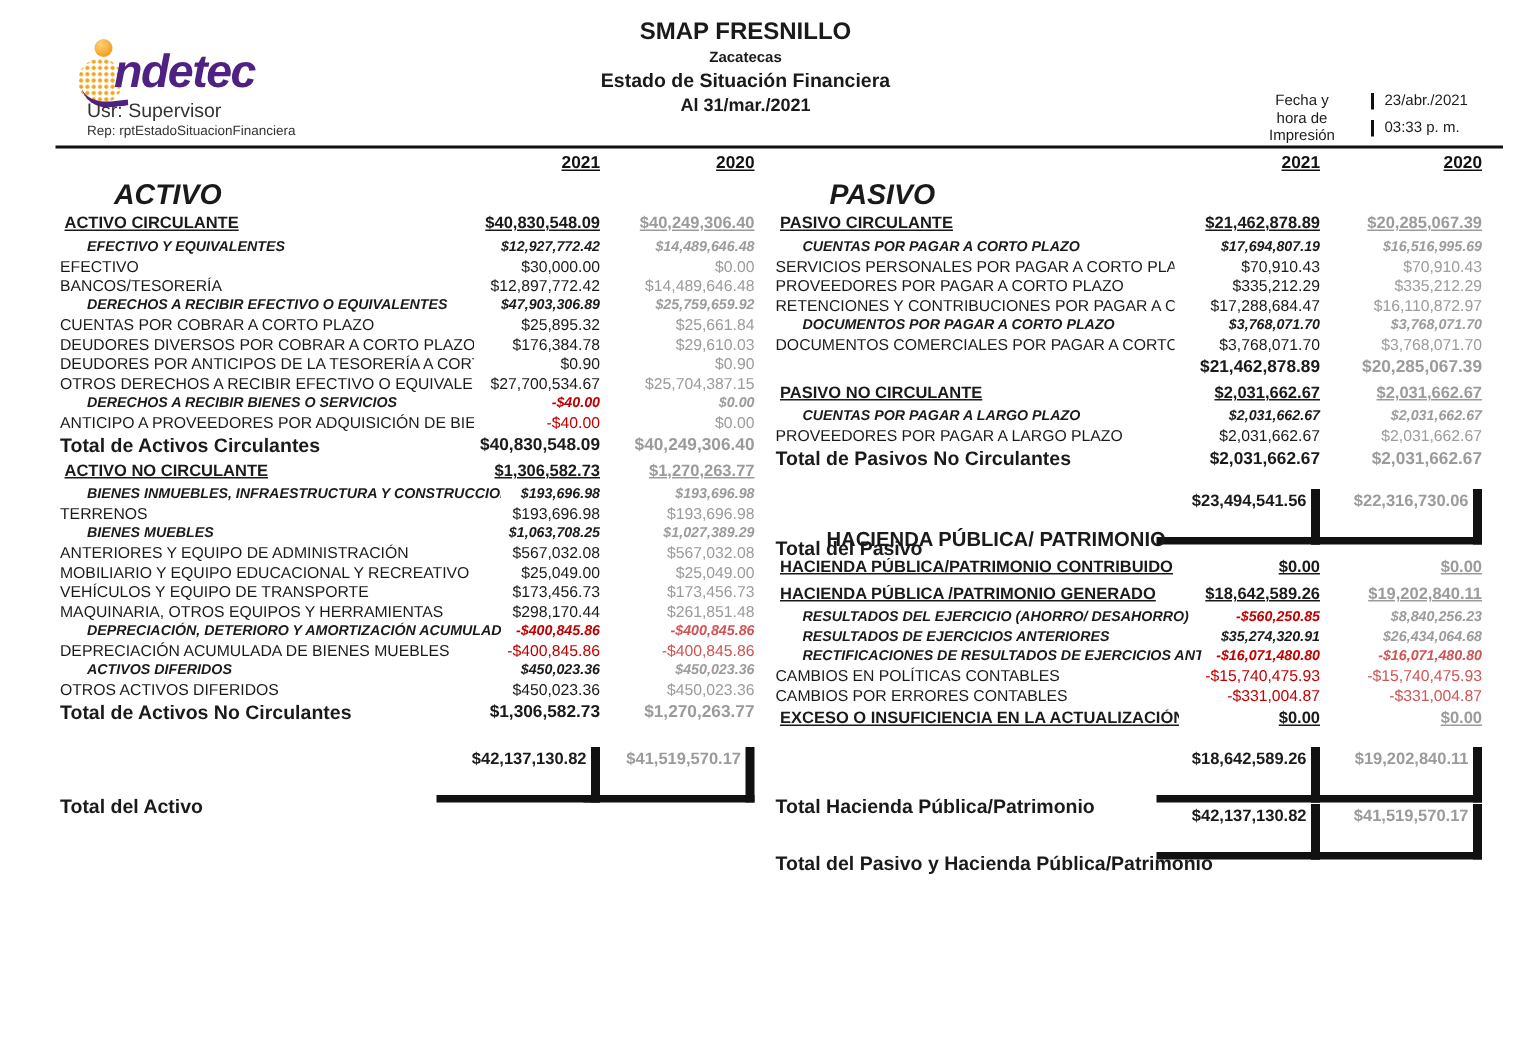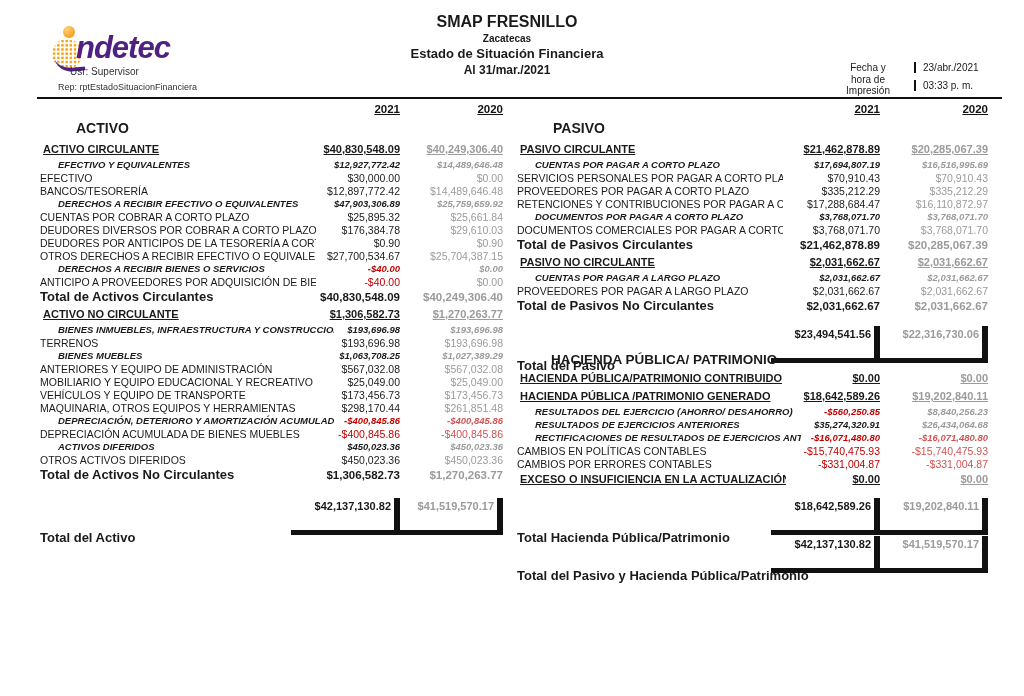--- a/index.html
+++ b/index.html
@@ -9,24 +9,24 @@
   
   .logo{position:absolute;left:52px;top:26px;width:190px;height:48px;}
   .logo .globe{position:absolute;left:0;top:13px;width:30px;height:30px;border-radius:50%;
        background-image:radial-gradient(#f6a21d 1.1px,rgba(0,0,0,0) 1.6px);background-size:4.2px 4.2px;}
   .logo .ball{position:absolute;left:11px;top:0;width:12px;height:12px;border-radius:50%;
        background:radial-gradient(circle at 35% 30%,#ffd27a,#f08c00);}
   .logo .tail{position:absolute;left:3px;top:30px;width:30px;height:12px;
        border-bottom:4px solid #4f2183;border-bottom-left-radius:100% 160%;transform:rotate(-6deg);}
   .logo .word{position:absolute;left:24px;top:4px;font-size:31px;font-weight:bold;font-style:italic;
        color:#4f2183;letter-spacing:-1px;}
-  .usrline{position:absolute;left:70px;top:66px;font-size:10px;color:#333;}
+  .usrline{position:absolute;left:58px;top:66px;font-size:13px;color:#333;}
   .repline{position:absolute;left:58px;top:82px;font-size:9px;color:#333;}
 
-  .titleblock{position:absolute;left:272px;top:12px;width:470px;text-align:center;font-weight:bold;}
+  .titleblock{position:absolute;left:262px;top:12px;width:470px;text-align:center;font-weight:bold;}
   .t1{font-size:16px;line-height:19px;}
   .t2{font-size:10px;line-height:15px;}
   .t3{font-size:13px;line-height:16px;}
   .t4{font-size:12px;line-height:16px;}
 
   .dateblock{position:absolute;left:828px;top:58px;font-size:10px;}
   .date-row{display:flex;height:18px;align-items:center;}
   .date-lab{width:80px;text-align:center;padding-right:6px;}
   .date-val{border-left:2px solid #111;padding-left:7px;width:80px;}
 
@@ -42,21 +42,21 @@
 
   .row{position:relative;white-space:nowrap;}
   .row .label{display:block;width:var(--labw);overflow:hidden;}
   .v{position:absolute;top:0;text-align:right;white-space:nowrap;}
   .v1{right:var(--v1r);width:100px;}
   .v2{right:0;width:105px;}
   .prev{color:#9b9b9b;}
   .neg{color:#c00000;}
   .prev.neg{color:#d05454;}
 
-  .row.header{height:21px;font-weight:bold;font-size:14px;}
+  .row.header{height:21px;font-weight:bold;font-size:19px;font-style:italic;}
   .row.header .label{padding-left:36px;width:auto;}
   .row.header2{height:18px;font-weight:bold;font-size:13.5px;}
   .row.header2 .label{padding-left:34px;width:auto;}
   .row.section{height:16px;font-weight:bold;font-size:11px;padding-top:2px;}
   .row.section .label{padding-left:3px;text-decoration:underline;}
   .row.section .v{text-decoration:underline;top:2px;}
   .row.category{height:13px;font-weight:bold;font-style:italic;font-size:9.5px;}
   .row.category .label{padding-left:18px;}
   .row.item{height:13px;font-size:10.5px;}
   .row.subtotal{height:17px;font-weight:bold;font-size:13px;}
@@ -280,21 +280,20 @@
         <span class="label">DOCUMENTOS POR PAGAR A CORTO PLAZO</span>
         <span class="v v1">$3,768,071.70</span>
         <span class="v v2 prev">$3,768,071.70</span>
       </div>
       <div class="row item">
         <span class="label">DOCUMENTOS COMERCIALES POR PAGAR A CORTO PLAZO</span>
         <span class="v v1">$3,768,071.70</span>
         <span class="v v2 prev">$3,768,071.70</span>
       </div>
       <div class="row subtotal">
-        <span class="label">Total de Pasivos Circulantes</span>
         <span class="v v1">$21,462,878.89</span>
         <span class="v v2 prev">$20,285,067.39</span>
       </div>
       <div class="row section">
         <span class="label">PASIVO NO CIRCULANTE</span>
         <span class="v v1">$2,031,662.67</span>
         <span class="v v2 prev">$2,031,662.67</span>
       </div>
       <div class="row category">
         <span class="label">CUENTAS POR PAGAR A LARGO PLAZO</span>

